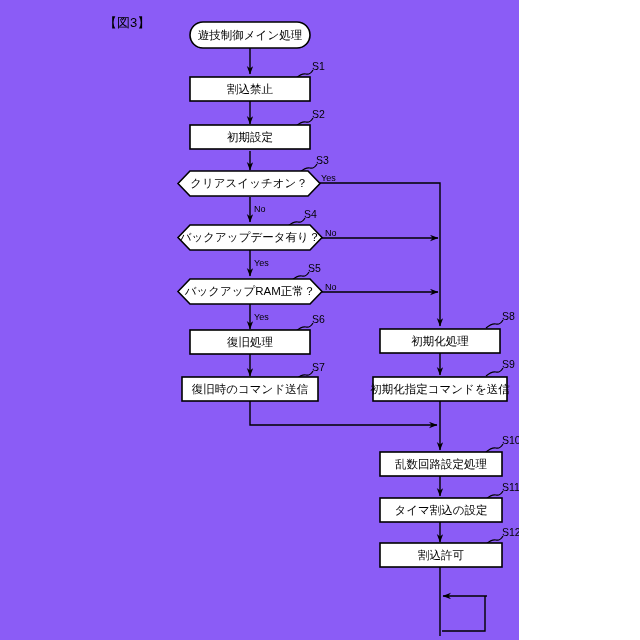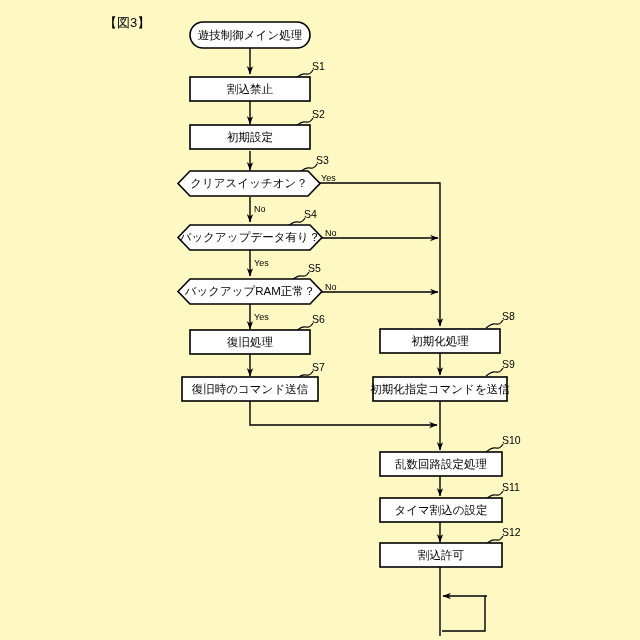--- a/index.html
+++ b/index.html
@@ -5,23 +5,23 @@
   html, body {
     margin: 0;
     padding: 0;
     background: #ffffff;
   }
   body {
     font-family: "Liberation Sans", "DejaVu Sans", sans-serif;
   }
   #page {
     position: relative;
-    width: 640px;
+    width: 519px;
     height: 640px;
-    background: #fef9c3;
+    background: #8b5cf6;
     overflow: hidden;
   }
   #fig-label {
     position: absolute;
     left: 104px;
     top: 14px;
     font-size: 13px;
     color: #000;
     letter-spacing: 0px;
     white-space: nowrap;

